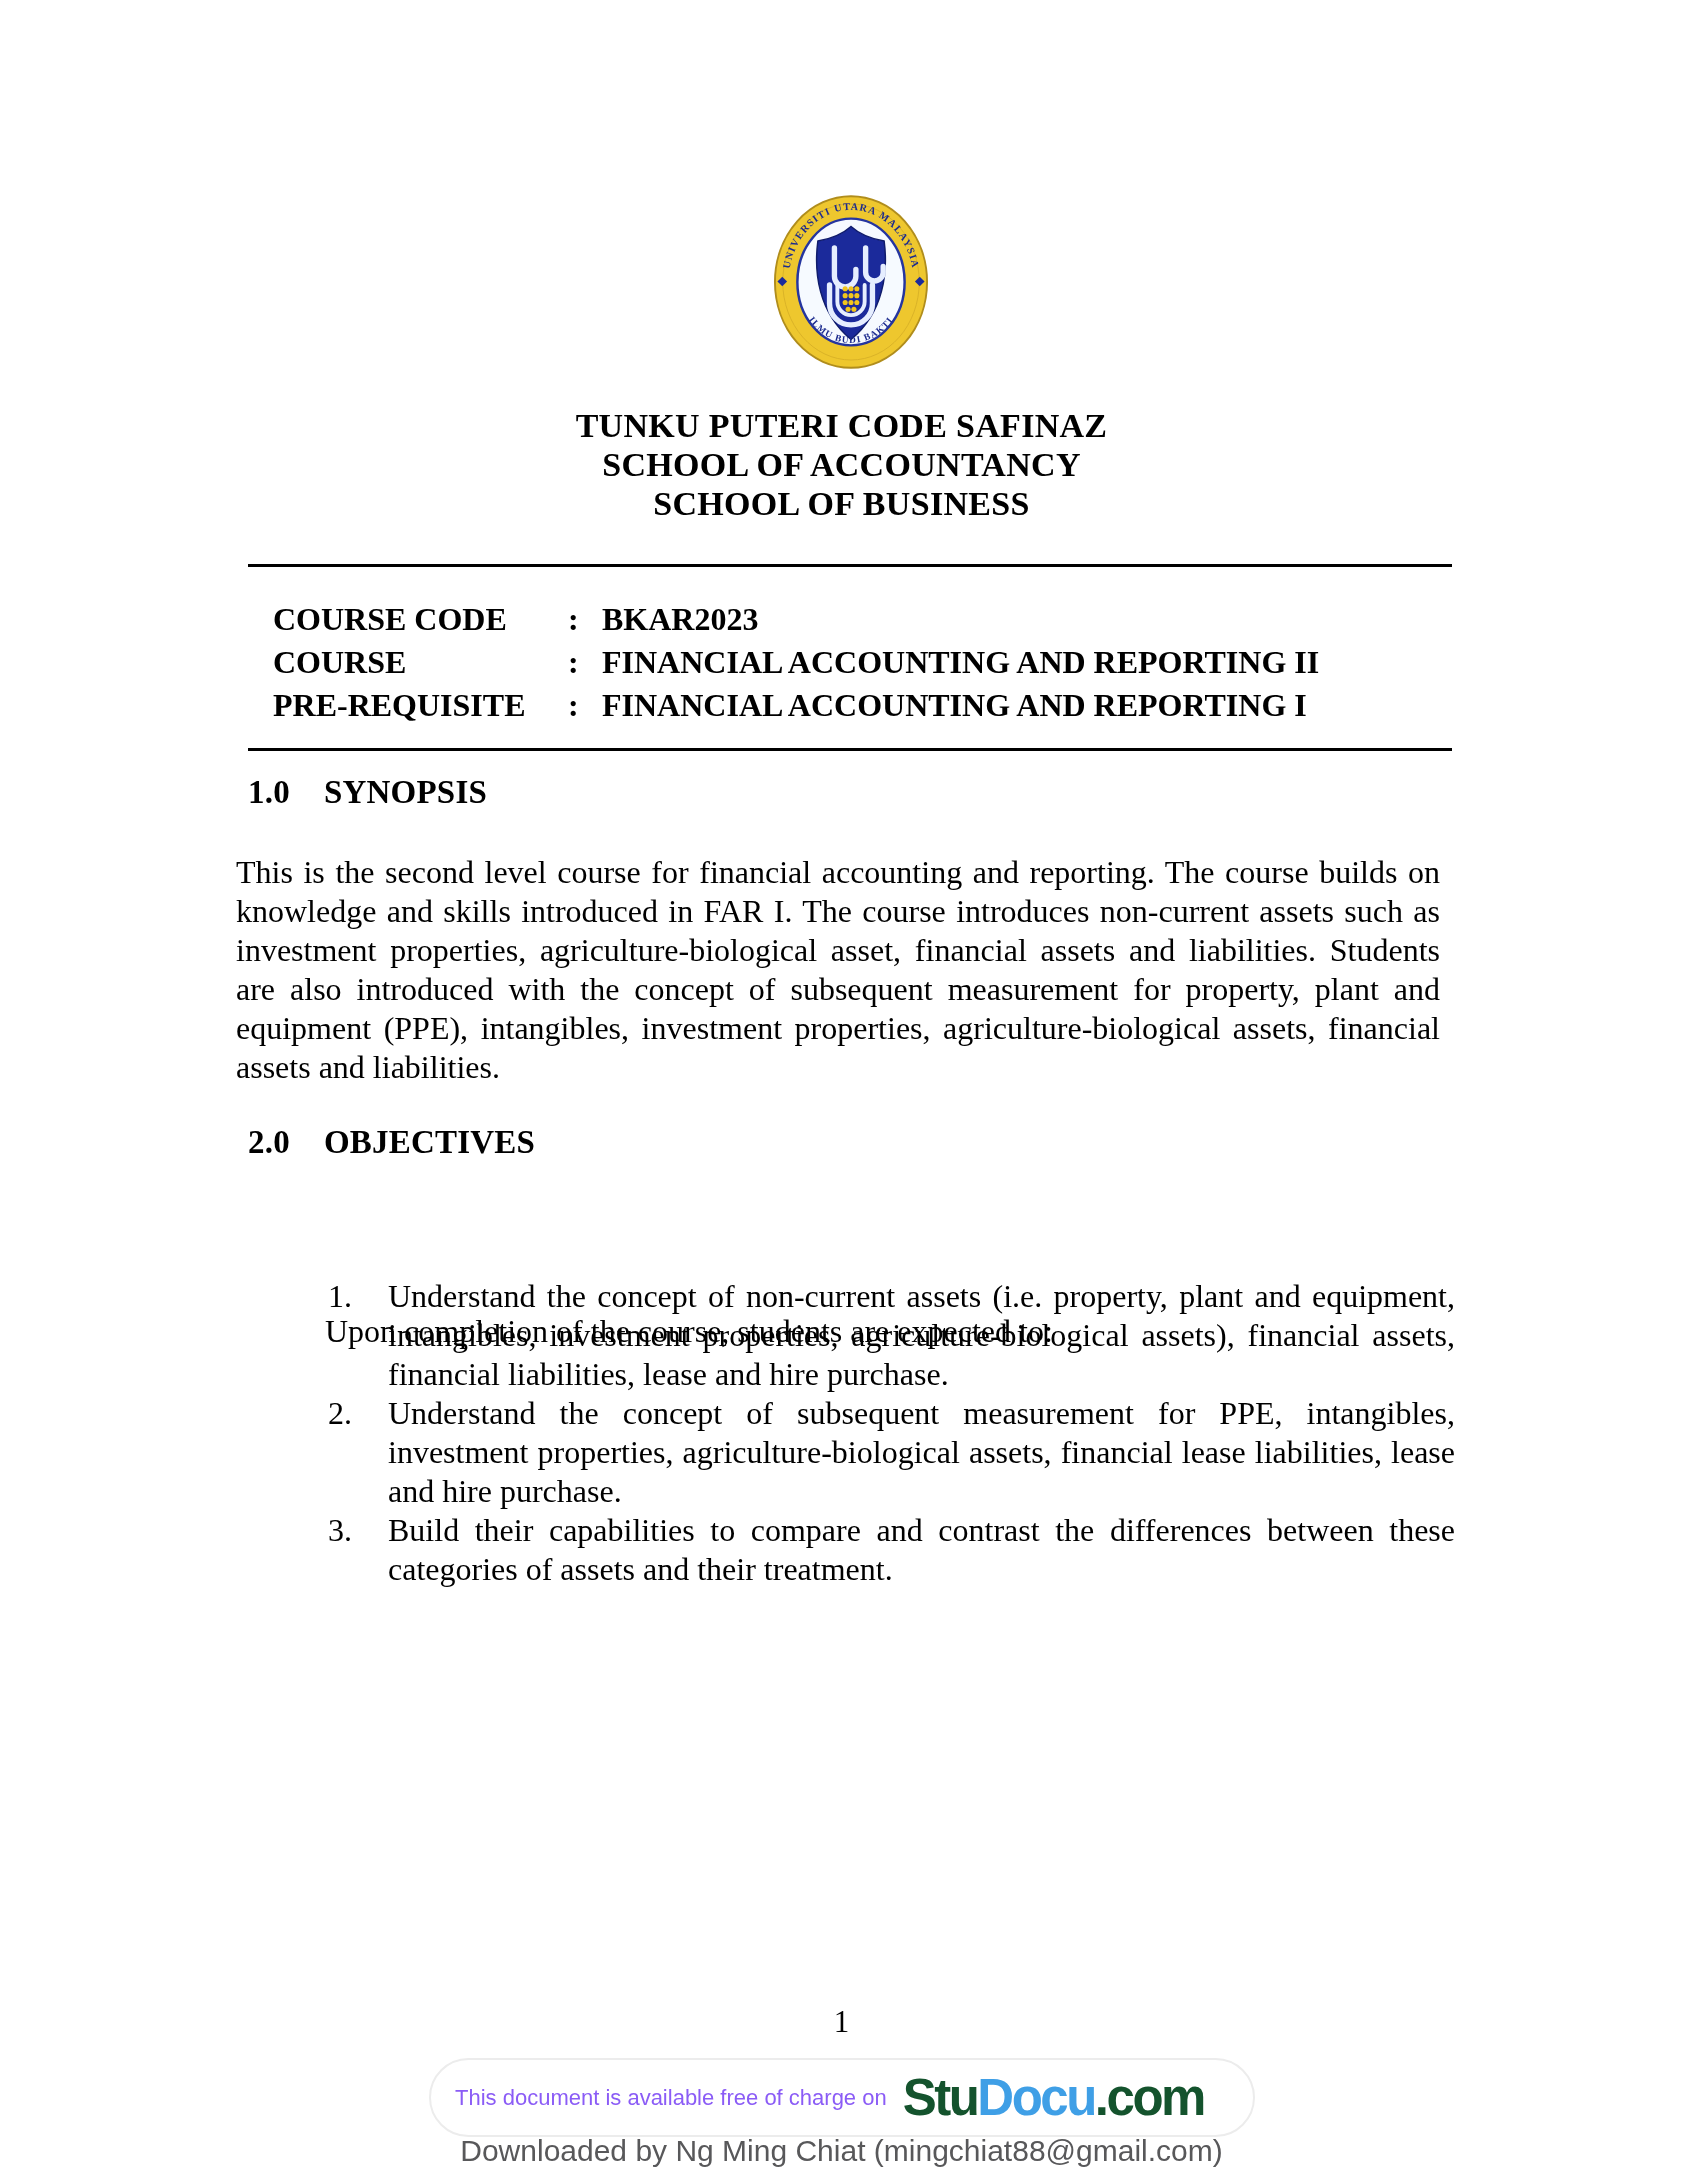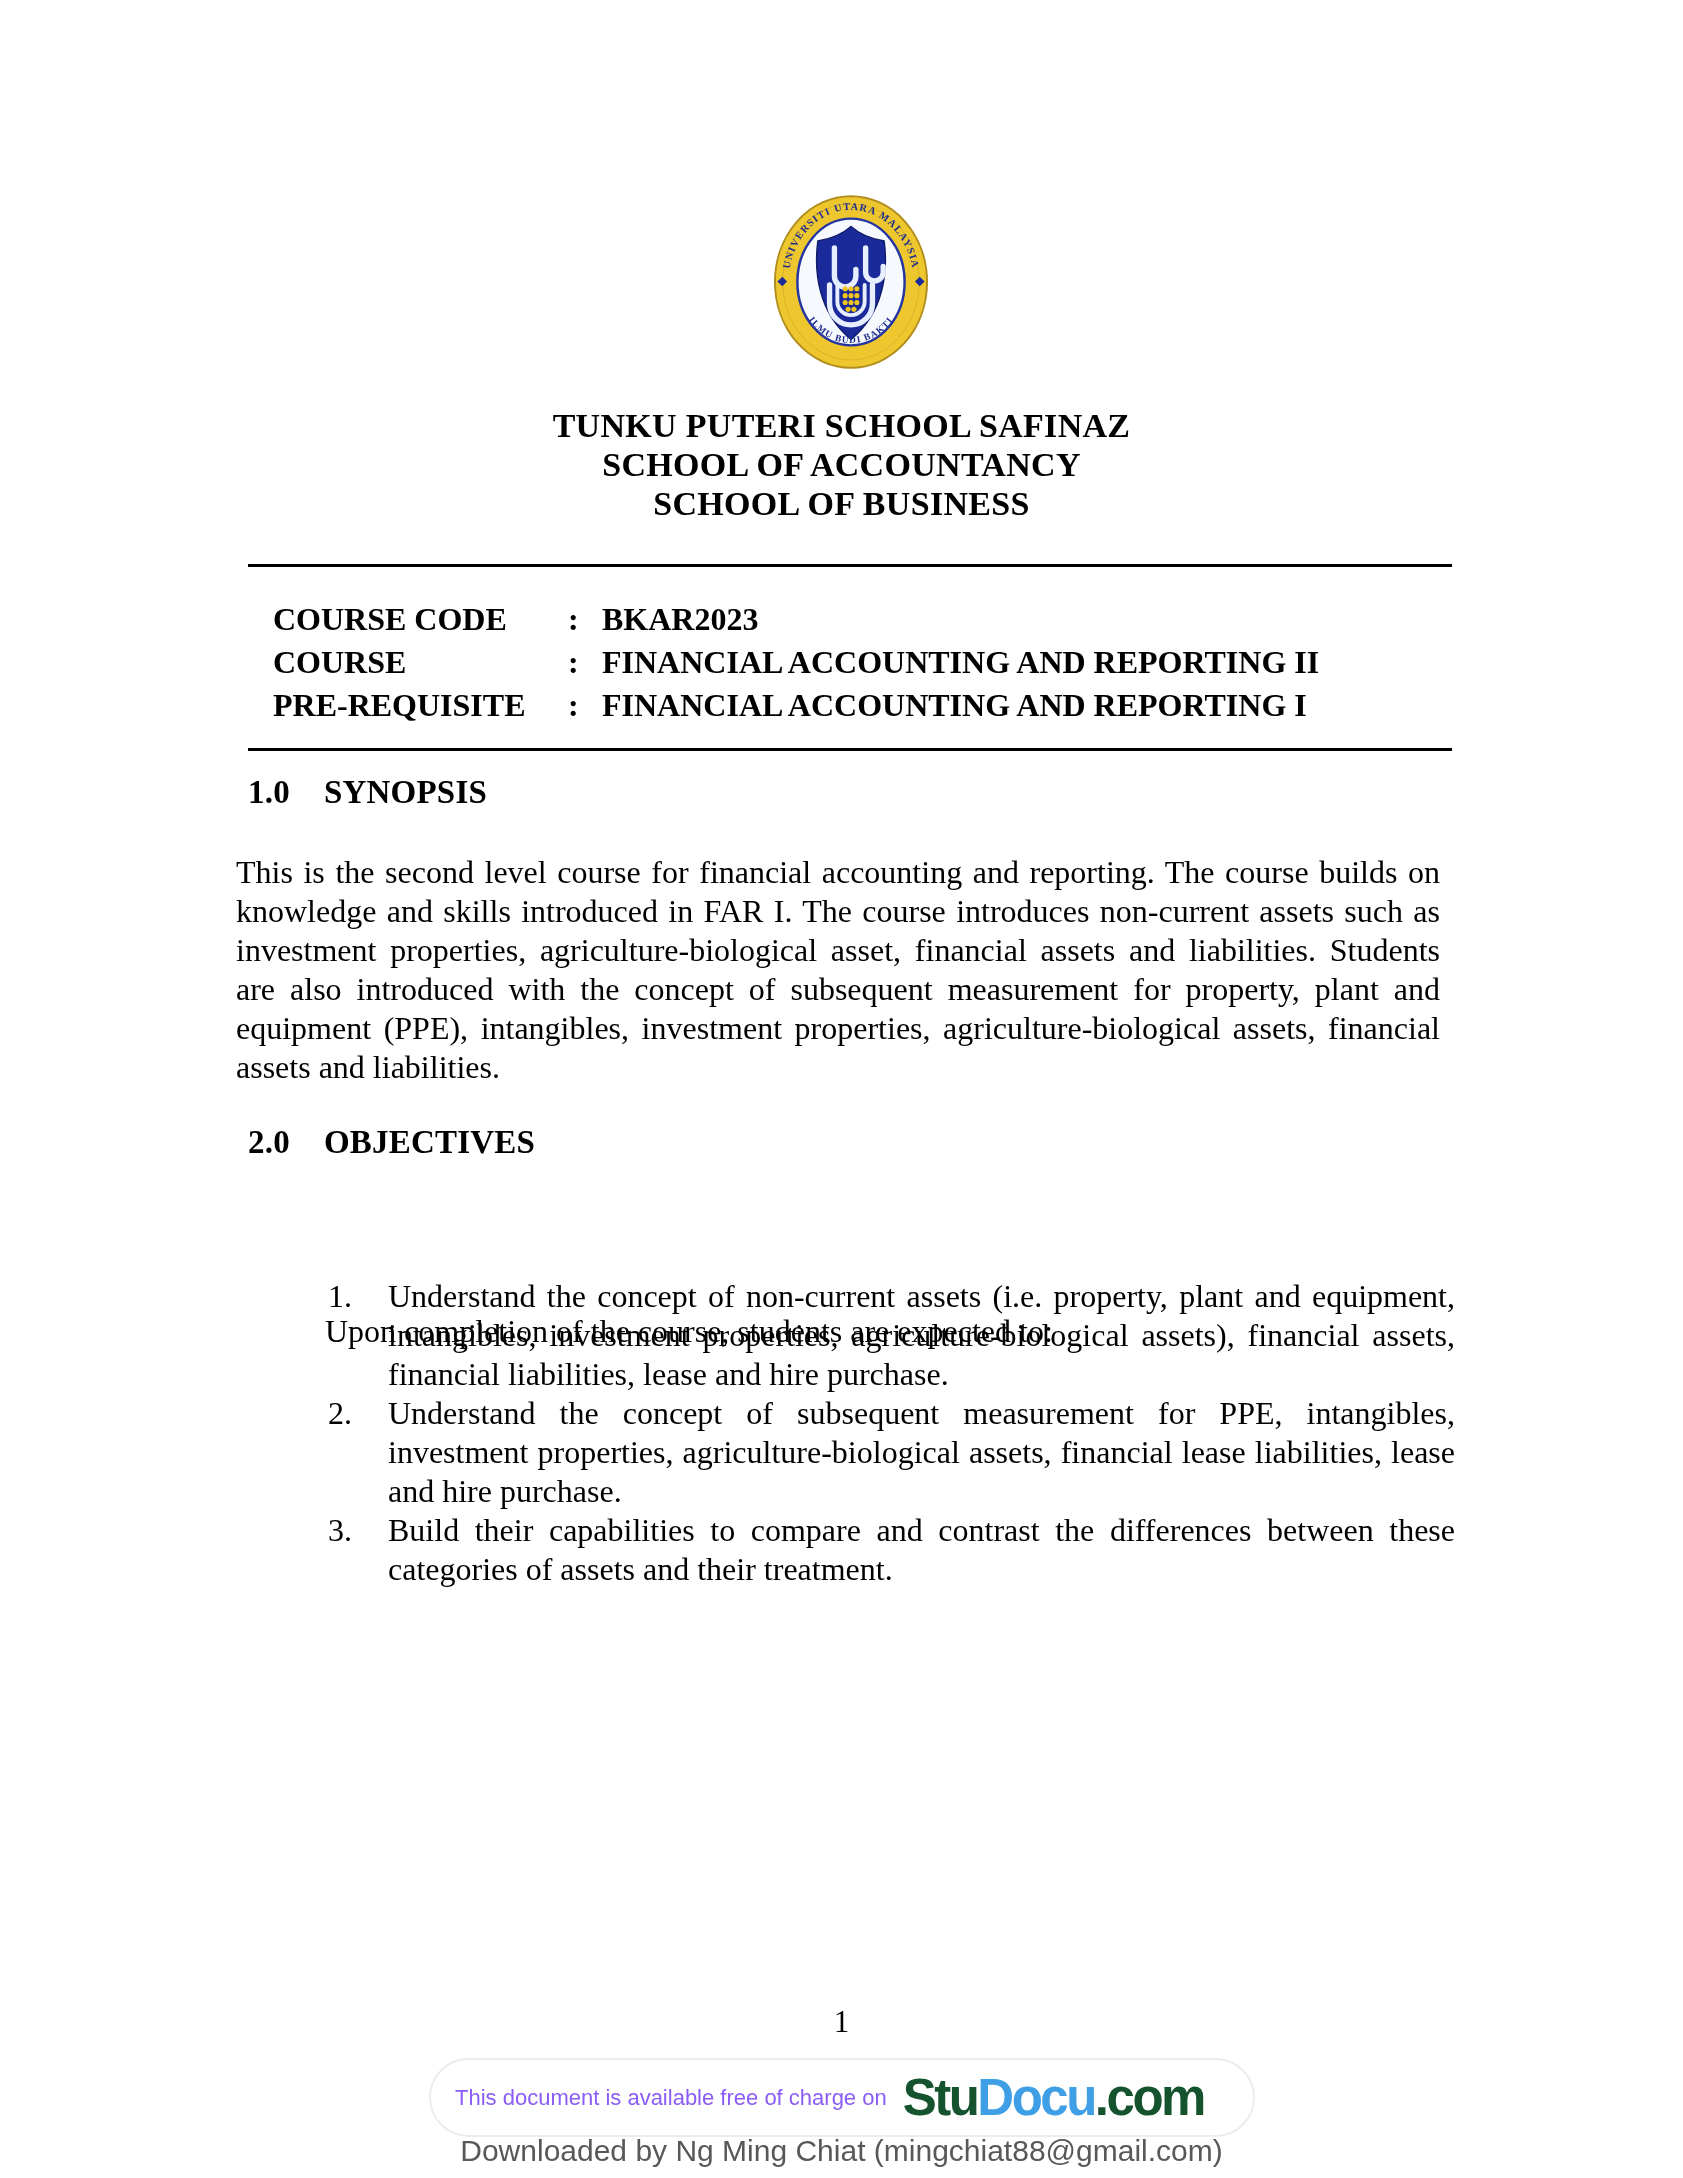--- a/index.html
+++ b/index.html
@@ -126,21 +126,21 @@
     <rect x="147" y="86" width="7" height="7" transform="rotate(45 150.5 89.5)" fill="#1b2a9b"></rect>
     <text font-family="Liberation Serif, serif" font-size="10.5" font-weight="bold" fill="#1c2b8e" letter-spacing="1.2">
       <textPath href="#arcTop" startOffset="50%" text-anchor="middle">UNIVERSITI UTARA MALAYSIA</textPath>
     </text>
     <text font-family="Liberation Serif, serif" font-size="9.5" font-weight="bold" fill="#1c2b8e" letter-spacing="1.2">
       <textPath href="#arcBottom" startOffset="50%" text-anchor="middle">ILMU BUDI BAKTI</textPath>
     </text>
   </svg>
 
   <div class="inst-title">
-    <div>TUNKU PUTERI SCHOOL SAFINAZ</div>
+    <div>TUNKU PUTERI CODE SAFINAZ</div>
     <div>SCHOOL OF ACCOUNTANCY</div>
     <div>SCHOOL OF BUSINESS</div>
   </div>
 
   <div class="rule rule-top"></div>
 
   <div class="course-table">
     <div class="course-row">
       <span>COURSE CODE</span>
       <span class="course-sep">:</span>

